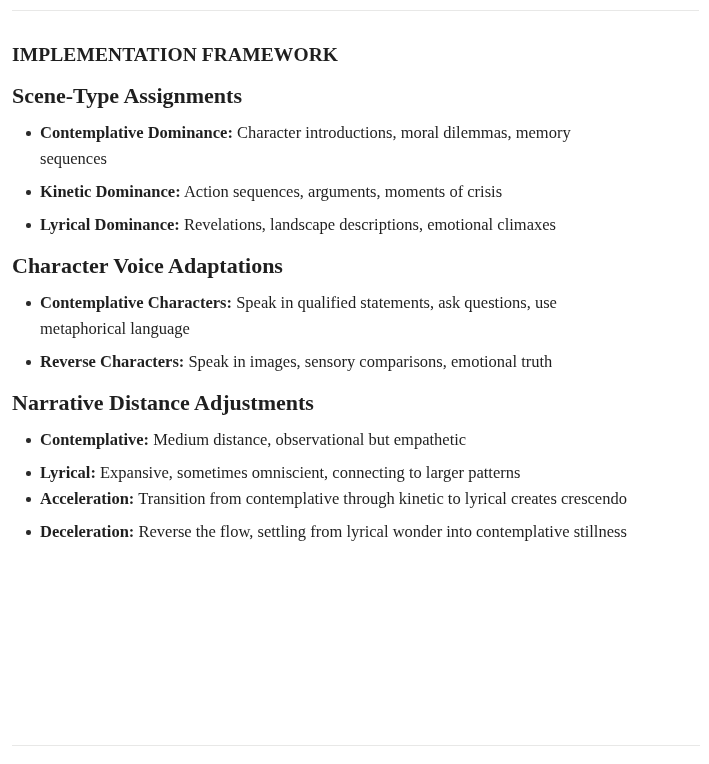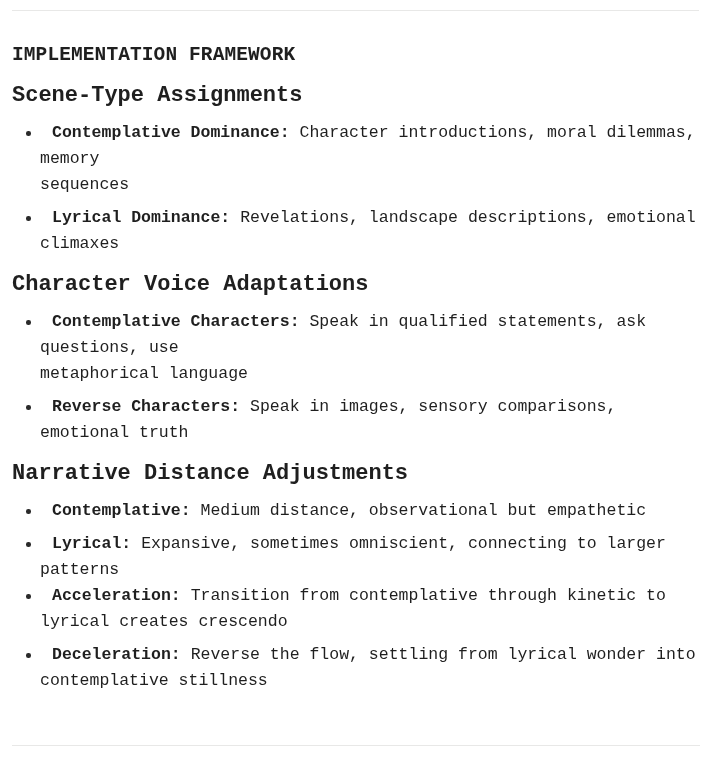--- a/index.html
+++ b/index.html
@@ -9,21 +9,21 @@
   }
   .page {
     position: relative;
     width: 709px;
     height: 764px;
     box-sizing: border-box;
     padding: 10px 10px 0 12px;
     overflow: hidden;
     background: #ffffff;
     color: #1f1f1f;
-    font-family: Liberation Mono, monospace;
+    font-family: Liberation Serif, serif;
   }
   hr.rule {
     border: none;
     border-top: 1px solid #e8e8e7;
     margin: 0;
     height: 0;
   }
   h2.doc-title {
     font-size: 19.5px;
     line-height: 26px;
@@ -55,21 +55,20 @@
     position: absolute;
     left: -14px;
     top: 11px;
     width: 4.5px;
     height: 4.5px;
     border-radius: 50%;
     background: #2a2a2a;
   }
   .item-label {
     font-weight: 700;
-    margin-left: 12px;
   }
   .item-text {
     white-space: pre-wrap;
   }
   hr.rule.bottom {
     position: absolute;
     left: 12px;
     right: 9px;
     bottom: 18px;
   }
@@ -81,20 +80,21 @@
 
   <hr class="rule">
 
   <h2 class="doc-title">IMPLEMENTATION FRAMEWORK</h2>
 
   <section>
     <h3 class="section-heading">Scene-Type Assignments</h3>
     <ul class="bullet-list">
       <li><strong class="item-label">Contemplative Dominance:</strong> <span class="item-text">Character introductions, moral dilemmas, memory
 sequences</span></li>
+      <li><strong class="item-label">Kinetic Dominance:</strong> <span class="item-text">Action sequences, arguments, moments of crisis</span></li>
       <li><strong class="item-label">Lyrical Dominance:</strong> <span class="item-text">Revelations, landscape descriptions, emotional climaxes</span></li>
     </ul>
   </section>
 
   <section>
     <h3 class="section-heading">Character Voice Adaptations</h3>
     <ul class="bullet-list">
       <li><strong class="item-label">Contemplative Characters:</strong> <span class="item-text">Speak in qualified statements, ask questions, use
 metaphorical language</span></li>
       <li><strong class="item-label">Reverse Characters:</strong> <span class="item-text">Speak in images, sensory comparisons, emotional truth</span></li>

